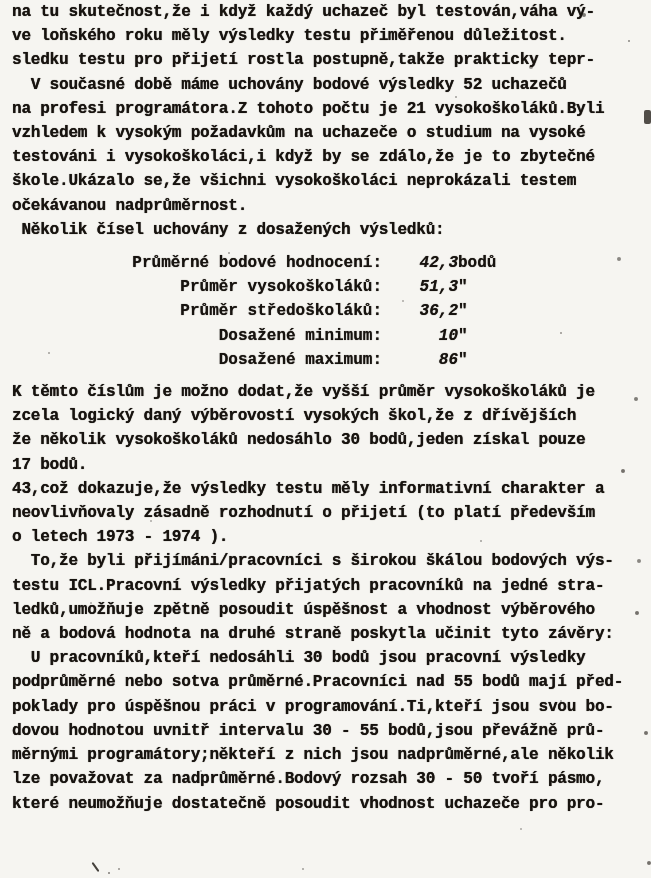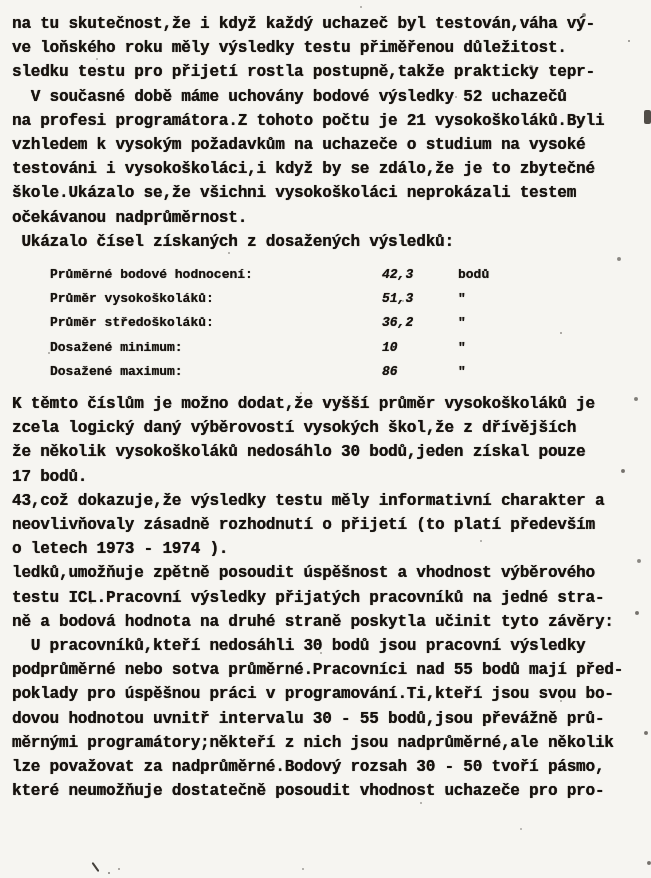--- a/index.html
+++ b/index.html
@@ -5,30 +5,30 @@
   html,body { margin:0; padding:0; background:#888; }
   .page {
     position:relative;
     width:651px; height:878px;
     background:var(--paper,#f6f5f1);
     overflow:hidden;
     font-family:"Liberation Mono","DejaVu Sans Mono",monospace;
     font-weight:700;
     color:var(--ink,#17130f);
   }
-  .textcol { position:absolute; left:12px; top:12px; width:636px; }
+  .textcol { position:absolute; left:12px; top:0; width:636px; }
   .line {
     white-space:pre;
     font-size:16px;
     line-height:24.2px;
     letter-spacing:-0.2px;
     text-shadow:0 0 0.8px rgba(25,20,15,0.85), 0.3px 0.3px 0 rgba(25,20,15,0.35);
   }
   .results-table { margin:9px 0 8px 38px; }
-  .trow { display:flex; font-size:13px; line-height:24.2px; }
+  .trow { display:flex; font-size:16px; line-height:24.2px;text-align:right; }
   .tlabel { width:332px; white-space:pre; text-shadow:0 0 0.8px rgba(25,20,15,0.85); }
   .tvalue { width:76px; white-space:pre; text-shadow:0 0 0.8px rgba(25,20,15,0.85);font-style:italic; }
   .tunit  { white-space:pre; text-shadow:0 0 0.8px rgba(25,20,15,0.85); }
   
   .speckles { position:absolute; left:0; top:0; width:2px; height:2px; background:transparent; border-radius:50%;
     box-shadow:
       583px 14px 0 1px rgba(30,25,20,.55), 360px 6px 0 0 rgba(30,25,20,.4),
       628px 40px 0 0 rgba(30,25,20,.5),   96px 58px 0 0 rgba(30,25,20,.35),
       530px 66px 0 1px rgba(30,25,20,.45), 455px 96px 0 0 rgba(30,25,20,.4),
       228px 252px 0 0 rgba(30,25,20,.4),  618px 258px 0 1px rgba(30,25,20,.5),
@@ -61,21 +61,21 @@
 
     <div class="line">na tu skutečnost,že i když každý uchazeč byl testován,váha vý-</div>
     <div class="line">ve loňského roku měly výsledky testu přiměřenou důležitost.</div>
     <div class="line">sledku testu pro přijetí rostla postupně,takže prakticky tepr-</div>
     <div class="line">  V současné době máme uchovány bodové výsledky 52 uchazečů</div>
     <div class="line">na profesi programátora.Z tohoto počtu je 21 vysokoškoláků.Byli</div>
     <div class="line">vzhledem k vysokým požadavkům na uchazeče o studium na vysoké</div>
     <div class="line">testováni i vysokoškoláci,i když by se zdálo,že je to zbytečné</div>
     <div class="line">škole.Ukázalo se,že všichni vysokoškoláci neprokázali testem</div>
     <div class="line">očekávanou nadprůměrnost.</div>
-    <div class="line"> Ukázalo čísel získaných z dosažených výsledků:</div>
+    <div class="line"> Několik čísel uchovány z dosažených výsledků:</div>
 
     <div class="results-table">
       <div class="trow">
         <span class="tlabel">Průměrné bodové hodnocení:</span>
         <span class="tvalue">42,3</span>
         <span class="tunit">bodů</span>
       </div>
       <div class="trow">
         <span class="tlabel">Průměr vysokoškoláků:</span>
         <span class="tvalue">51,3</span>
@@ -98,22 +98,23 @@
       </div>
     </div>
 
     <div class="line">K těmto číslům je možno dodat,že vyšší průměr vysokoškoláků je</div>
     <div class="line">zcela logický daný výběrovostí vysokých škol,že z dřívějších</div>
     <div class="line">že několik vysokoškoláků nedosáhlo 30 bodů,jeden získal pouze</div>
     <div class="line">17 bodů.</div>
     <div class="line">43,což dokazuje,že výsledky testu měly informativní charakter a</div>
     <div class="line">neovlivňovaly zásadně rozhodnutí o přijetí (to platí především</div>
     <div class="line">o letech 1973 - 1974 ).</div>
+    <div class="line">  To,že byli přijímáni/pracovníci s širokou škálou bodových výs-</div>
+    <div class="line">testu ICL.Pracovní výsledky přijatých pracovníků na jedné stra-</div>
     <div class="line">ledků,umožňuje zpětně posoudit úspěšnost a vhodnost výběrového</div>
-    <div class="line">testu ICL.Pracovní výsledky přijatých pracovníků na jedné stra-</div>
     <div class="line">ně a bodová hodnota na druhé straně poskytla učinit tyto závěry:</div>
     <div class="line">  U pracovníků,kteří nedosáhli 30 bodů jsou pracovní výsledky</div>
     <div class="line">podprůměrné nebo sotva průměrné.Pracovníci nad 55 bodů mají před-</div>
     <div class="line">poklady pro úspěšnou práci v programování.Ti,kteří jsou svou bo-</div>
     <div class="line">dovou hodnotou uvnitř intervalu 30 - 55 bodů,jsou převážně prů-</div>
     <div class="line">měrnými programátory;někteří z nich jsou nadprůměrné,ale několik</div>
     <div class="line">lze považovat za nadprůměrné.Bodový rozsah 30 - 50 tvoří pásmo,</div>
     <div class="line">které neumožňuje dostatečně posoudit vhodnost uchazeče pro pro-</div>
 
   </div>

